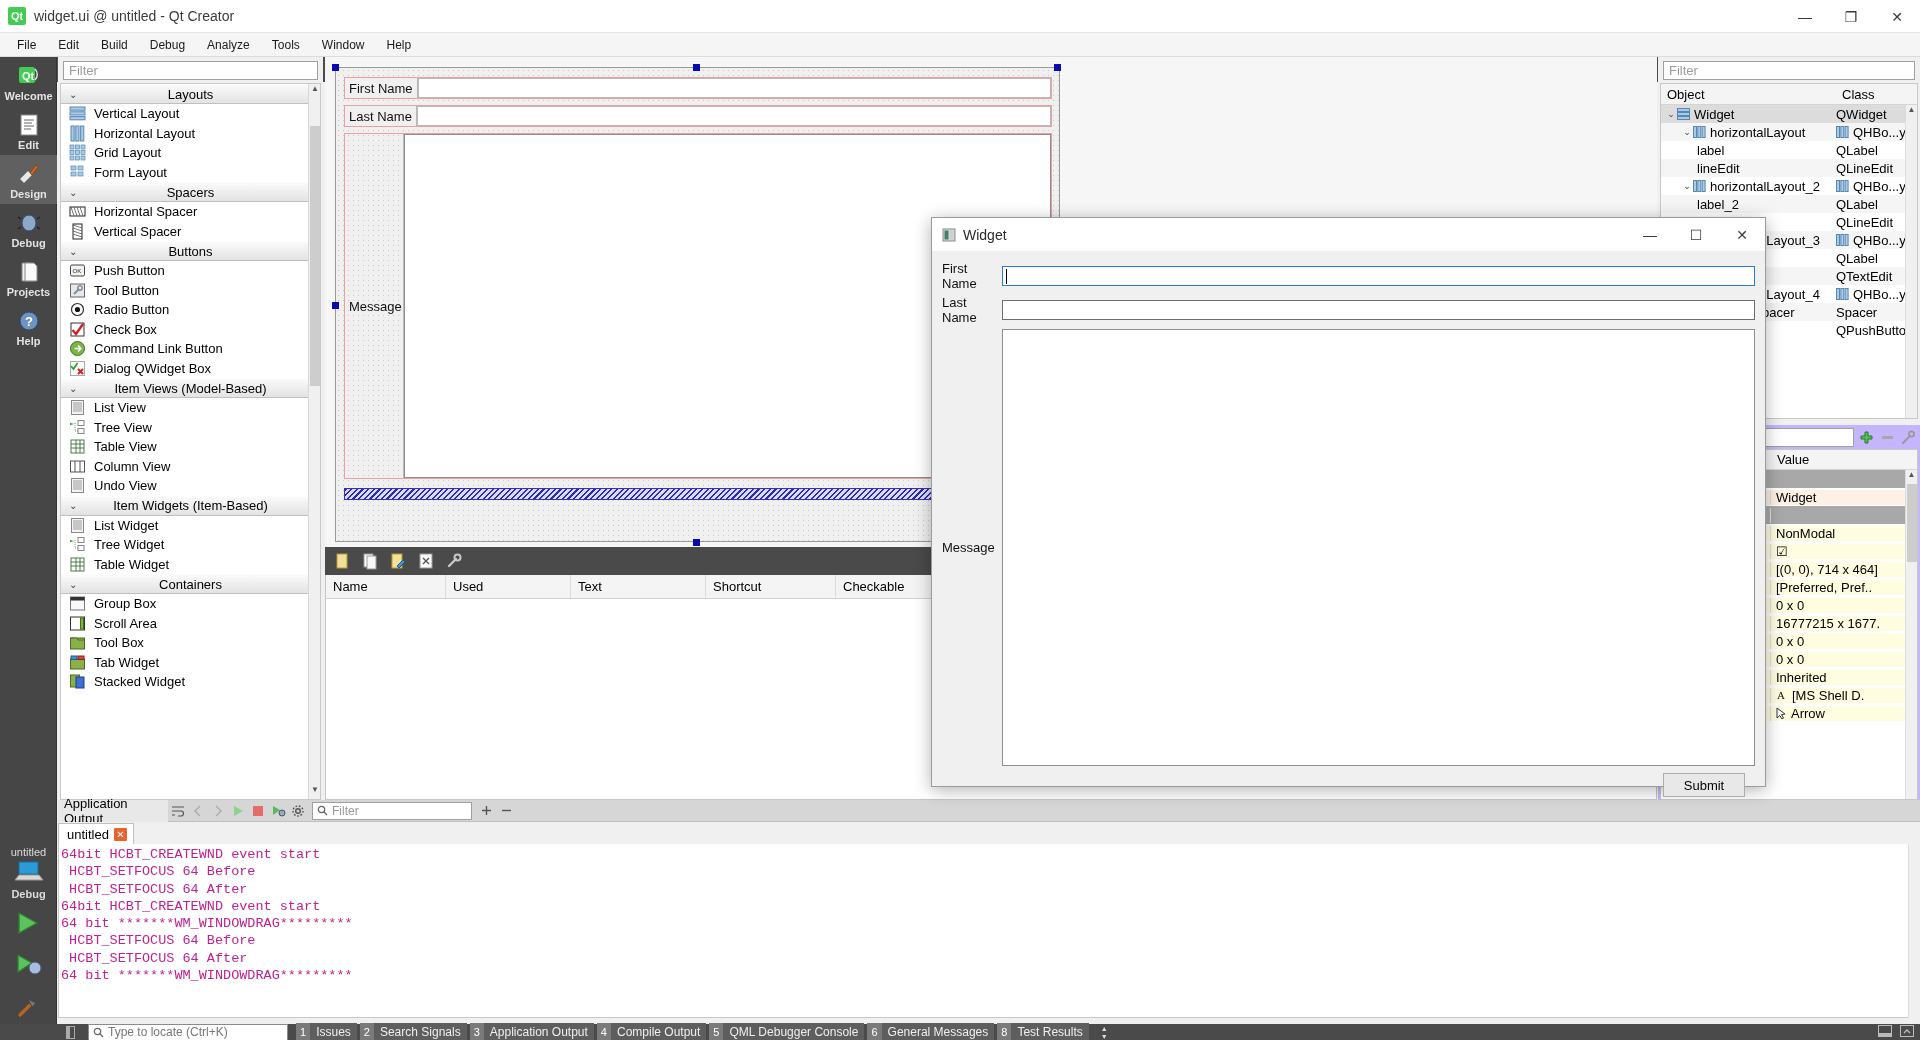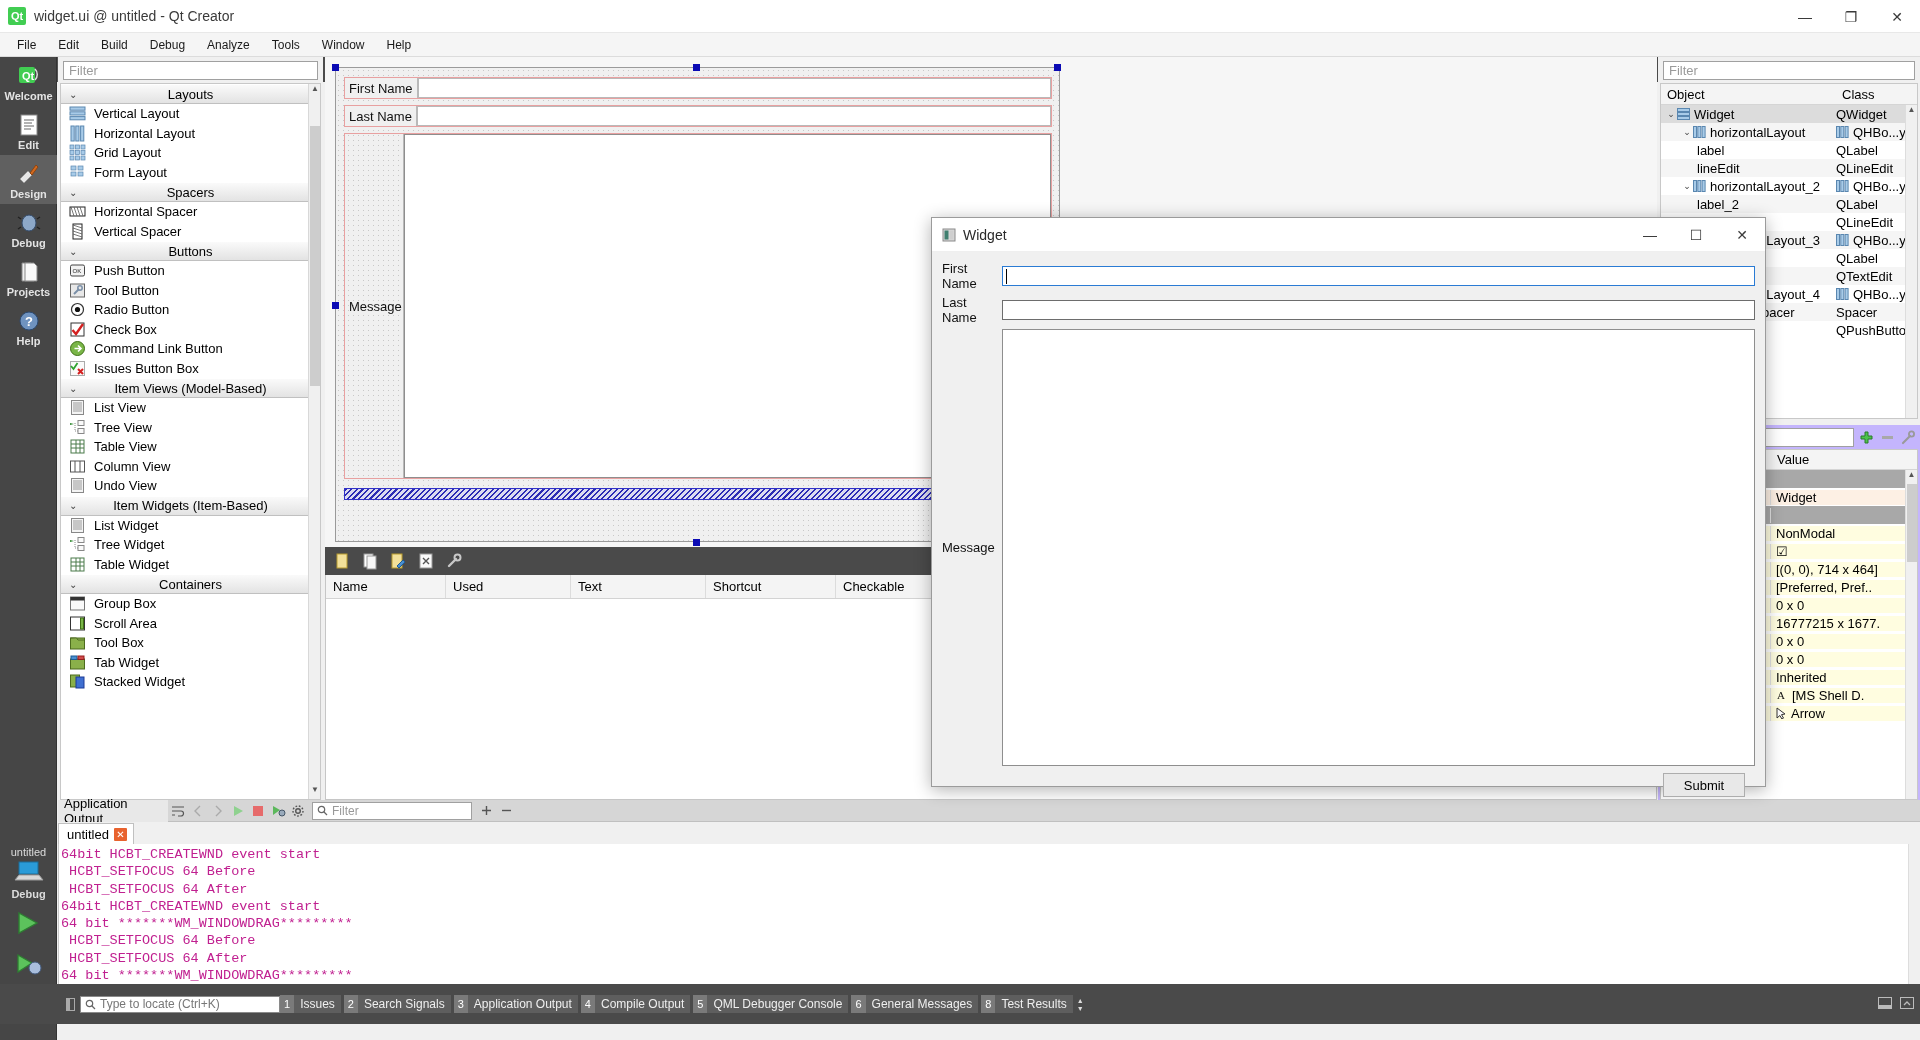--- a/index.html
+++ b/index.html
@@ -221,22 +221,22 @@
   .tab-x{ width:13px;height:13px;background:#e8622e;color:#fff;font-size:10px;display:flex;align-items:center;justify-content:center;border-radius:1px; }
   .out-body{
     flex:1;background:#fff;border:1px solid #c8c8c8;border-top:none;overflow:hidden;
     font-family:"Liberation Mono", monospace; font-size:13.5px; color:#c02090;
     padding:2px 0 0 2px; line-height:17.3px;
   }
   .out-sb{ position:absolute;right:0;top:44px;bottom:0;width:12px;background:#f0f0f0;border-left:1px solid #ddd; }
 
   
   .statusbar{
-    position:absolute; left:0; bottom:16px; width:1920px; height:40px;
-    background:#4a4a4a; display:flex; align-items:center; gap:0; padding-left:60px;
+    position:absolute; left:0; bottom:0; width:1920px; height:16px;
+    background:#4a4a4a; display:flex; align-items:center; gap:8px; padding-left:60px;
   }
   .locate{
     width:200px;height:17px;background:#fff;border:1px solid #8a8a8a;
     display:flex;align-items:center;gap:4px;padding-left:4px;font-size:12px;color:#777;
   }
   .sb-item{ display:flex;align-items:center;height:18px; }
   .sb-num{ background:#7a7a7a;color:#fff;font-size:11px;padding:0 4px;height:18px;display:flex;align-items:center; }
   .sb-lbl{ background:#5e5e5e;color:#efefef;font-size:12px;padding:0 6px;height:18px;display:flex;align-items:center; }
   .sb-right{ position:absolute;right:6px;display:flex;gap:8px; }
 
@@ -568,21 +568,21 @@
                 <path d="M5.5 8.5h6M9 5.5l3 3-3 3" stroke="#fff" stroke-width="1.6" fill="none"></path>
               </svg></span>
             <span>Command Link Button</span>
           </div>
           <div class="wb-item">
             <span class="wb-ic"><svg viewBox="0 0 17 17">
                 <rect x="1.5" y="1.5" width="14" height="14" fill="#fafafa" stroke="#aaa"></rect>
                 <path d="M2 6l2.5 3 4-6" stroke="#2fa32f" stroke-width="1.8" fill="none"></path>
                 <path d="M9 9l5 5M14 9l-5 5" stroke="#d42020" stroke-width="2"></path>
               </svg></span>
-            <span>Issues Button Box</span>
+            <span>Dialog QWidget Box</span>
           </div>
           <div class="wb-cat">
             <span class="chev">⌄</span>
             <span class="cat-name">Item Views (Model-Based)</span>
           </div>
           <div class="wb-item">
             <span class="wb-ic"><svg viewBox="0 0 17 17">
                 <rect x="2.5" y="1.5" width="12" height="14" fill="#f4f4f4" stroke="#888"></rect>
                 <g stroke="#9a9a9a">
                   <path d="M4 4h9M4 6h9M4 8h9M4 10h9M4 12h9"></path>

